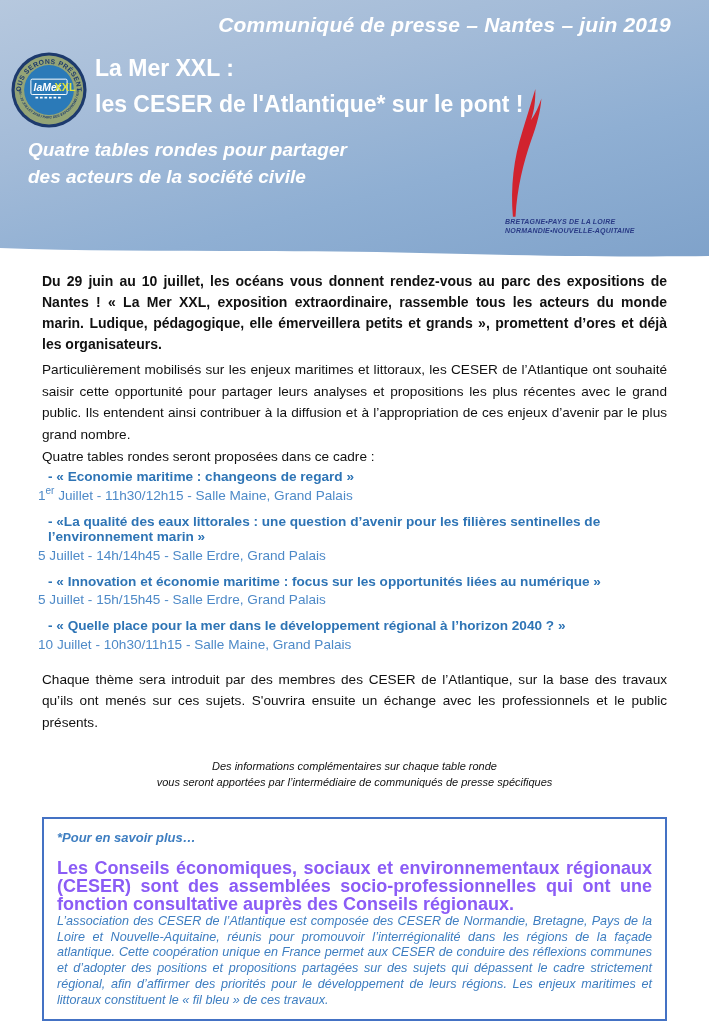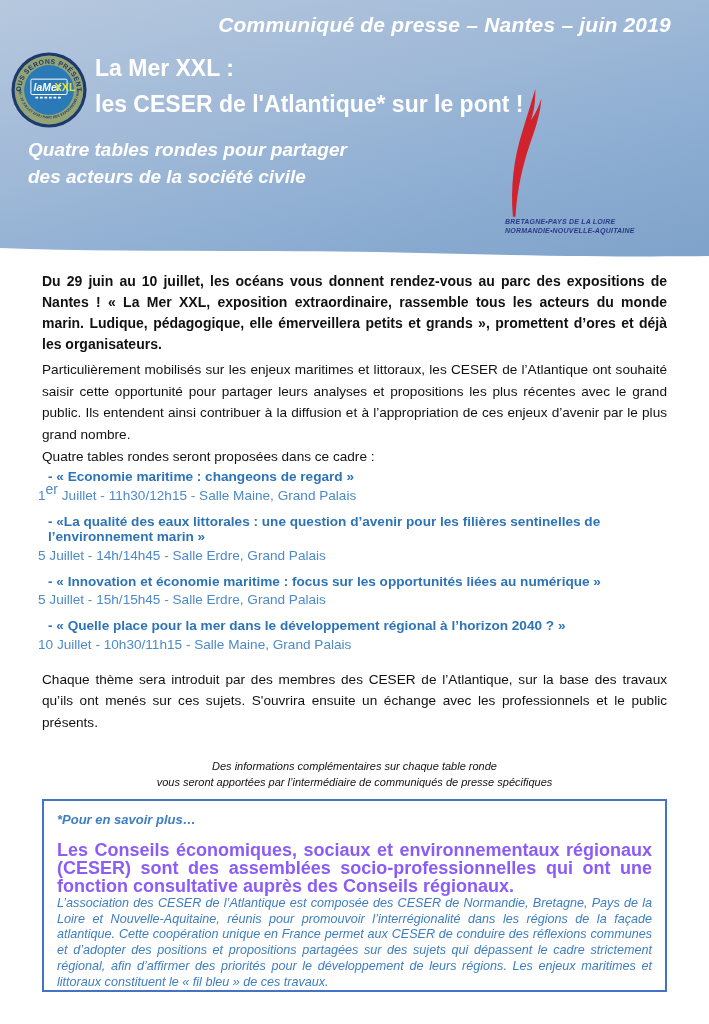--- a/index.html
+++ b/index.html
@@ -29,25 +29,25 @@
 
   
   .content { padding:0 42px; }
   .p1 { margin-top:9px; font-weight:700; font-size:14px; line-height:21px; text-align:justify; color:#111; }
   .p2 { margin-top:4px; font-size:13.6px; line-height:21.5px; text-align:justify; color:#111; }
   .intro { margin-top:1px; font-size:13.6px; line-height:21px; color:#111; }
   .rondes { margin-top:2px; }
   .ronde { margin-bottom:10px; }
   .ronde-title { padding-left:6px; color:#2e74b5; font-weight:700; font-size:13.6px; line-height:15.5px; }
   .ronde-date { margin-top:3px; margin-left:-4px; color:#4e8ac8; font-size:13.6px; line-height:16px; }
-  .ronde-date sup { font-size:14px; line-height:0; }
+  .ronde-date sup { font-size:10px; line-height:0; }
   .p3 { margin-top:16px; font-size:13.6px; line-height:21.5px; text-align:justify; color:#111; }
   .note { margin-top:26px; text-align:center; font-style:italic; font-size:11px; line-height:15.5px; color:#111; }
 
-  .infobox { margin-top:9px; border:2px solid #4472c4; padding:11px 13px 0 13px; }
+  .infobox { margin-top:27px; border:2px solid #4472c4; padding:11px 13px 11px 13px; }
   .infobox-heading { color:#3e7ec1; font-weight:700; font-style:italic; font-size:13px; line-height:15px; }
   .infobox-strong { margin-top:14px; color:#8b5cf6; font-weight:700; font-size:18px; line-height:18px; text-align:justify; }
   .infobox-text { margin-top:1px; color:#3e7ec1; font-style:italic; font-size:12.6px; line-height:15.7px; text-align:justify; }
 </style>
 </head>
 <body>
 
 <div class="header">
 
   <div class="dateline">Communiqué de presse –  Nantes – juin 2019</div>

